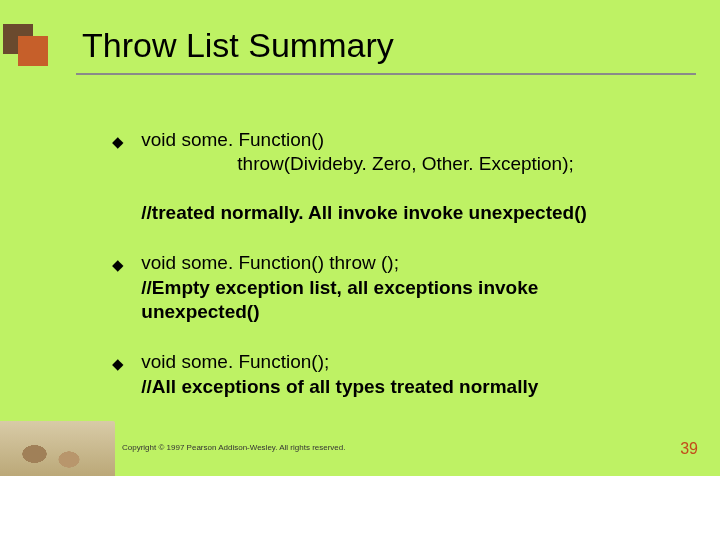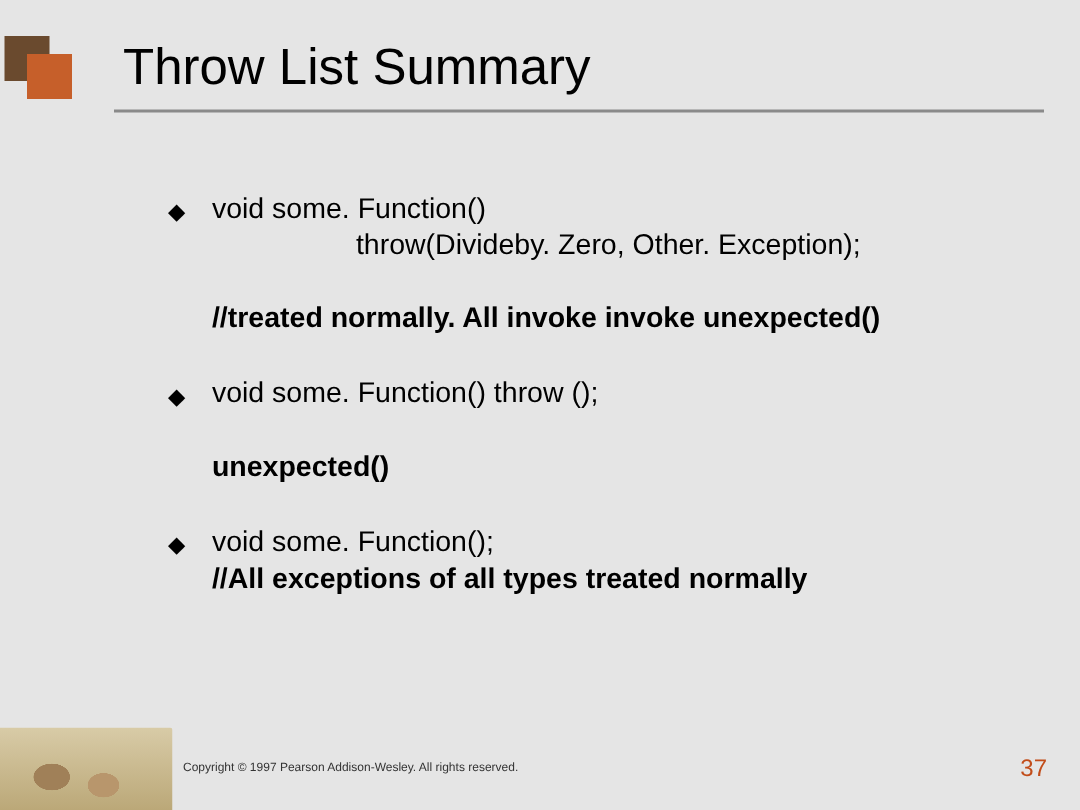--- a/index.html
+++ b/index.html
@@ -1,17 +1,17 @@
 <!DOCTYPE html>
 <html><head>
 <meta charset="utf-8">
 <style>
   * { margin: 0; padding: 0; box-sizing: border-box; }
   html, body { width: 720px; height: 540px; overflow: hidden; font-family: Arial, Helvetica, sans-serif; background: #fff; }
-  .slide { position: relative; width: 720px; height: 540px; background: #e5e5e5; }
+  .slide { position: relative; width: 720px; height: 476px; background: #bef264; }
 
   
   .logo-box { position: absolute; top: 14px; left: 0; width: 70px; height: 55px; }
   .sq1 { position: absolute; top: 10px; left: 3px; width: 30px; height: 30px; background: #6a4a2e; }
   .sq2 { position: absolute; top: 22px; left: 18px; width: 30px; height: 30px; background: #c65f2a; }
 
   .title {
     position: absolute;
     top: 26px;
     left: 82px;
@@ -116,33 +116,33 @@
         <span class="indent">throw(Divideby. Zero, Other. Exception);</span><br>
         <br>
         <span class="comment">//treated normally.  All invoke invoke unexpected()</span>
       </span>
     </div>
 
     <div class="item">
       <span class="bullet">◆</span>
       <span class="body">
         <span>void some. Function() throw ();</span><br>
-        <br>
+        <span class="comment">//Empty exception list, all exceptions invoke</span><br>
         <span class="comment">unexpected()</span>
       </span>
     </div>
 
     <div class="item">
       <span class="bullet">◆</span>
       <span class="body">
         <span>void some. Function();</span><br>
         <span class="comment">//All exceptions of all types treated normally</span>
       </span>
     </div>
 
   </div>
 
   <div class="photo"></div>
 
   <div class="copyright">Copyright © 1997 Pearson Addison-Wesley. All rights reserved.</div>
-  <div class="pagenum">37</div>
+  <div class="pagenum">39</div>
 
 </div>
 
 </body></html>

